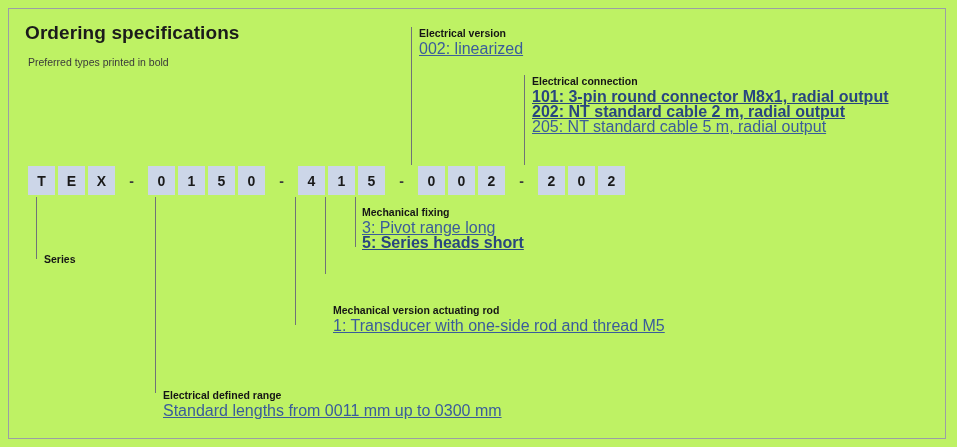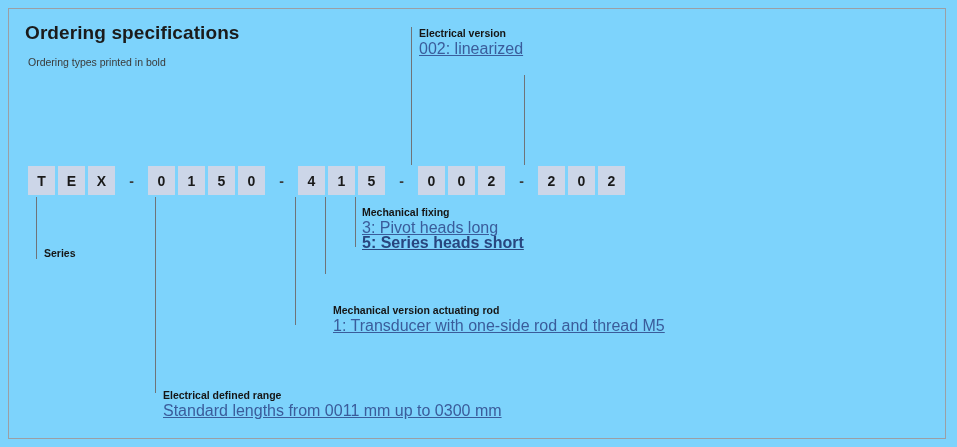--- a/index.html
+++ b/index.html
@@ -9,21 +9,21 @@
     background: #ffffff;
   }
   body {
     font-family: "Liberation Sans", sans-serif;
     -webkit-font-smoothing: antialiased;
   }
   #page {
     position: relative;
     width: 957px;
     height: 447px;
-    background: #7dd3fc;
+    background: #bef264;
     overflow: hidden;
   }
   #frame {
     position: absolute;
     left: 8px;
     top: 8px;
     width: 938px;
     height: 431px;
     border: 1px solid #9b9fa5;
     box-sizing: border-box;
@@ -110,30 +110,36 @@
     color: #28467f;
   }
 </style>
 </head>
 <body>
 
 <div id="page">
   <div id="frame"></div>
 
   <div id="title">Ordering specifications</div>
-  <div id="subtitle">Ordering types printed in bold</div>
+  <div id="subtitle">Preferred types printed in bold</div>
 
   <div class="leader" style="left:411px; top:27px; height:138px;"></div>
   <div class="leader" style="left:524px; top:75px; height:90px;"></div>
 
   <div class="callout" style="left:419px; top:26px;">
     <div class="c-title">Electrical version</div>
     <div class="c-line">002: linearized</div>
   </div>
 
+  <div class="callout" style="left:532px; top:74px;">
+    <div class="c-title">Electrical connection</div>
+    <div class="c-line bold">101:  3-pin round connector M8x1, radial output</div>
+    <div class="c-line bold">202:  NT standard cable 2 m, radial output</div>
+    <div class="c-line">205:  NT standard cable 5 m, radial output</div>
+  </div>
 
   <div id="code-row">
     <div class="code-cell char">T</div>
     <div class="code-cell char">E</div>
     <div class="code-cell char">X</div>
     <div class="code-cell sep">-</div>
     <div class="code-cell char">0</div>
     <div class="code-cell char">1</div>
     <div class="code-cell char">5</div>
     <div class="code-cell char">0</div>
@@ -150,27 +156,27 @@
     <div class="code-cell char">0</div>
     <div class="code-cell char">2</div>
   </div>
 
   <div class="leader" style="left:36px; top:197px; height:62px;"></div>
   <div class="leader" style="left:155px; top:197px; height:196px;"></div>
   <div class="leader" style="left:295px; top:197px; height:128px;"></div>
   <div class="leader" style="left:325px; top:197px; height:77px;"></div>
   <div class="leader" style="left:355px; top:197px; height:50px;"></div>
 
-  <div class="callout" style="left:44px; top:246px;">
+  <div class="callout" style="left:44px; top:252px;">
     <div class="c-title">Series</div>
   </div>
 
   <div class="callout" style="left:362px; top:205px;">
     <div class="c-title">Mechanical fixing</div>
-    <div class="c-line">3: Pivot heads long</div>
+    <div class="c-line">3: Pivot range long</div>
     <div class="c-line bold">5: Series heads short</div>
   </div>
 
   <div class="callout" style="left:333px; top:268px;margin-top:35px;">
     <div class="c-title">Mechanical version actuating rod</div>
     <div class="c-line">1:  Transducer with one-side rod and thread M5</div>
   </div>
 
 
   <div class="callout" style="left:163px; top:388px;">

